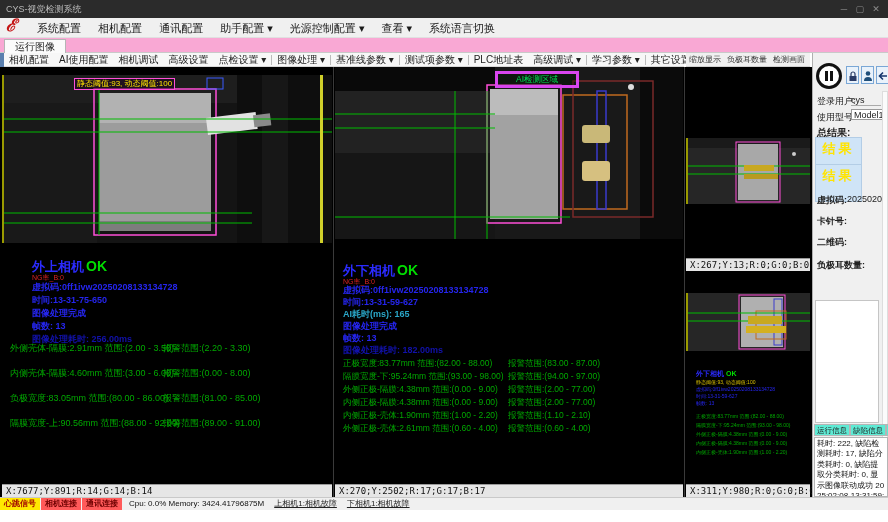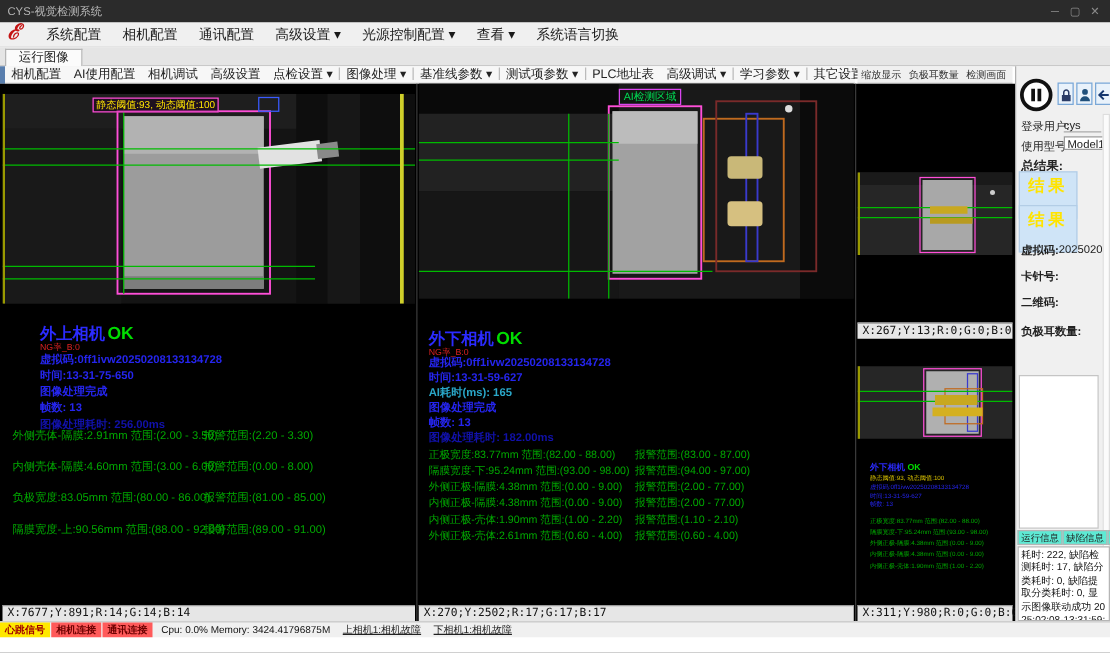--- a/index.html
+++ b/index.html
@@ -11,42 +11,42 @@
   .winctrls { position:absolute; right:4px; top:0; height:18px; color:#8a8a8a; font-size:9px; line-height:18px; }
   .winctrls span { display:inline-block; width:16px; text-align:center; }
 
   
   .menubar { position:absolute; left:0; top:18px; width:888px; height:20px; background:#f0f0f0; border-bottom:1px solid #e0e0e0; font-size:11px; color:#1a1a1a; line-height:20px; }
   .logo { position:absolute; left:6px; top:-2px; font-size:17px; font-style:italic; font-weight:bold; color:#c41414; font-family:"Liberation Serif",serif; }
   .menuitem { display:inline-block; padding:0 7px; cursor:default;text-align:right; }
   .menubar .menuwrap { margin-left:30px; }
 
   
-  .tabstrip { position:absolute; left:0; top:38px; width:888px; height:15px; background:#e5e5e5; border-bottom:1px solid #c9c9c9; }
+  .tabstrip { position:absolute; left:0; top:38px; width:888px; height:15px; background:#f9a8d4; border-bottom:1px solid #c9c9c9; }
   .tab { position:absolute; left:4px; top:1px; height:14px; padding:0 10px; background:#fbfbfb; border:1px solid #b5b5b5; border-bottom:none; font-size:10px; line-height:13px; color:#222; }
 
   
   .toolbar { position:absolute; left:0; top:53px; width:684px; height:14px; background:#f7f7f7; border-bottom:1px solid #d8d8d8; font-size:10px; color:#222; line-height:14px; white-space:nowrap; }
   .toolbar .accent { display:inline-block; width:4px; height:14px; background:#5a7fae; vertical-align:top; }
   .toolitem { display:inline-block; padding:0 5px; }
   .tsep { display:inline-block; width:1px; height:10px; background:#bbb; vertical-align:middle; }
 
   .preview-header { position:absolute; left:686px; top:53px; width:124px; height:14px; background:#f0f0f0; border-bottom:1px solid #d0d0d0; font-size:8px; color:#333; line-height:14px; white-space:nowrap; overflow:hidden; }
   .preview-header span { padding:0 3px; }
 
   
   .main { position:absolute; left:0; top:67px; width:812px; height:430px; background:#000; }
   .vsep { position:absolute; top:0; width:1px; height:430px; background:#3a3a3a; }
 
   .panel { position:absolute; background:#000; }
   .coordbar { position:absolute; left:0; bottom:0; width:100%; height:13px; background:#e6e6e6; border-top:1px solid #9a9a9a; color:#111; font-family:"DejaVu Sans Mono",monospace; font-size:9px; line-height:12px; padding-left:4px; }
 
   .img-area { position:absolute; left:0; top:0; }
   .img-label { position:absolute; border:1px solid #ff4fd8; color:#ffe400; font-size:8px; line-height:10px; padding:0 2px; background:rgba(30,0,30,.45); white-space:nowrap; }
-  .ai-label { position:absolute; border:1px solid #d946ef; color:#00dd55; font-size:8.5px; line-height:11px; padding:0 3px; background:rgba(0,20,0,.4); white-space:nowrap; }
+  .ai-label { position:absolute; border:3px solid #d946ef; color:#00dd55; font-size:8.5px; line-height:11px; padding:0 18px; background:rgba(0,20,0,.4); white-space:nowrap; }
 
   .ov-title { position:absolute; font-size:13px; font-weight:bold; color:#2b2bff; white-space:nowrap; }
   .ov-title .ok { color:#00dd00; font-size:14px; margin-left:2px; }
   .ov-ng { position:absolute; font-size:7px; color:#dd2222; white-space:nowrap; }
   .ov-line { position:absolute; font-size:9px; font-weight:bold; color:#2525ee; white-space:nowrap; }
   .ov-line.cyanline { color:#2aa7c8; }
   .ov-line.dim { color:#1111aa; }
   .mrow { position:absolute; font-size:9px; color:#00a800; white-space:nowrap; }
   .mrow .alarm { position:absolute; white-space:nowrap; }
   .mid .mrow { font-size:8.5px; }
@@ -96,21 +96,21 @@
       <span>─</span><span>▢</span><span>✕</span>
     </span>
   </div>
 
   <div class="menubar">
     <span class="logo">ℰ</span>
     <span class="menuwrap">
       <span class="menuitem">系统配置</span>
       <span class="menuitem">相机配置</span>
       <span class="menuitem">通讯配置</span>
-      <span class="menuitem">高级设置 ▾</span>
+      <span class="menuitem">助手配置 ▾</span>
       <span class="menuitem">光源控制配置 ▾</span>
       <span class="menuitem">查看 ▾</span>
       <span class="menuitem">系统语言切换</span>
     </span>
   </div>
 
   <div class="tabstrip">
     <div class="tab">运行图像</div>
   </div>
 

